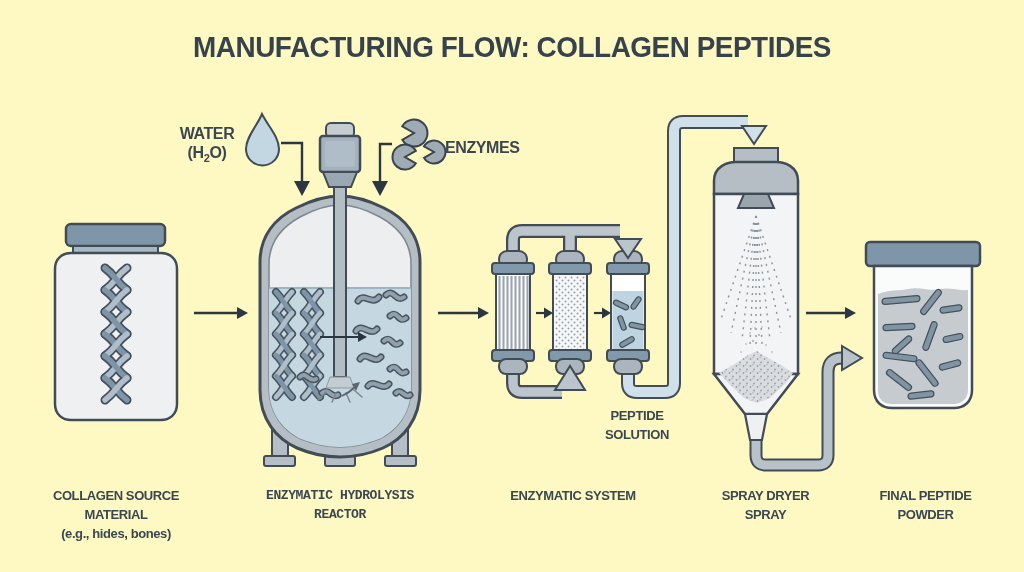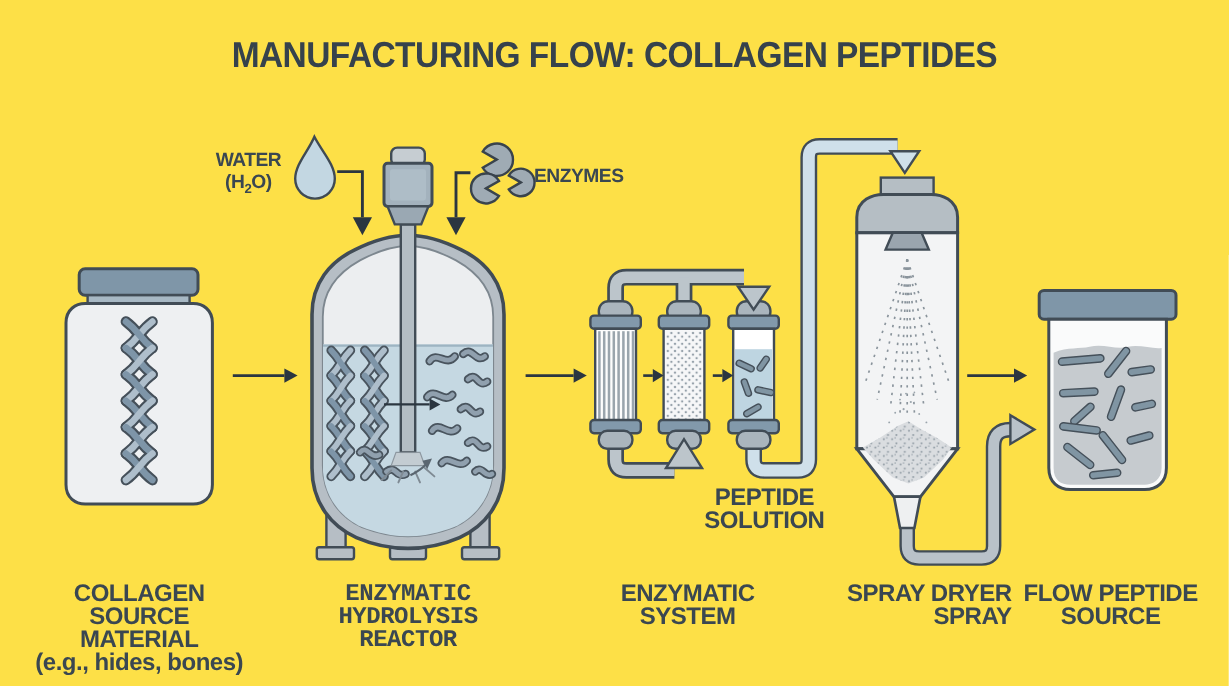--- a/index.html
+++ b/index.html
@@ -1,28 +1,28 @@
 <!DOCTYPE html>
 <html><head>
 <meta charset="utf-8">
 <style>
   html,body{margin:0;padding:0;}
   #canvas{
-    position:relative;width:1024px;height:572px;background:#fde047;overflow:hidden;
+    position:relative;width:1024px;height:572px;background:#fef9c3;overflow:hidden;
     font-family:"Liberation Sans",sans-serif;
   }
   #diagram{position:absolute;left:0;top:0;}
   .title{
     position:absolute;left:0;right:0;top:30px;text-align:center;
     font-size:30px;font-weight:bold;color:#36424c;letter-spacing:-0.5px;
     transform:scaleX(0.93);transform-origin:center;
   }
   .lbl{
     position:absolute;font-weight:bold;color:#3a4751;text-align:center;
-    font-size:20px;line-height:19px;letter-spacing:-0.4px;
+    font-size:13px;line-height:19px;letter-spacing:-0.4px;
   }
   .lbl sub{font-size:11px;}
   .lbl.small{font-size:16px;line-height:19px;}
 </style>
 </head>
 <body>
 
 <div id="canvas">
 
 <svg id="diagram" width="1024" height="572" viewBox="0 0 1024 572">
@@ -384,23 +384,23 @@
 
 <div class="lbl" style="left:235px;top:486px;width:210px;font-family:Liberation Mono, monospace;">
   <div>ENZYMATIC HYDROLYSIS</div>
   <div>REACTOR</div>
 </div>
 
 <div class="lbl" style="left:478px;top:486px;width:190px;">
   <div>ENZYMATIC SYSTEM</div>
 </div>
 
-<div class="lbl" style="left:688px;top:486px;width:155px;text-align:right;">
+<div class="lbl" style="left:688px;top:486px;width:155px;">
   <div>SPRAY DRYER</div>
   <div>SPRAY</div>
 </div>
 
 <div class="lbl" style="left:848px;top:486px;width:155px;">
-  <div>FLOW PEPTIDE</div>
-  <div>SOURCE</div>
+  <div>FINAL PEPTIDE</div>
+  <div>POWDER</div>
 </div>
 
 </div>
 
 </body></html>

